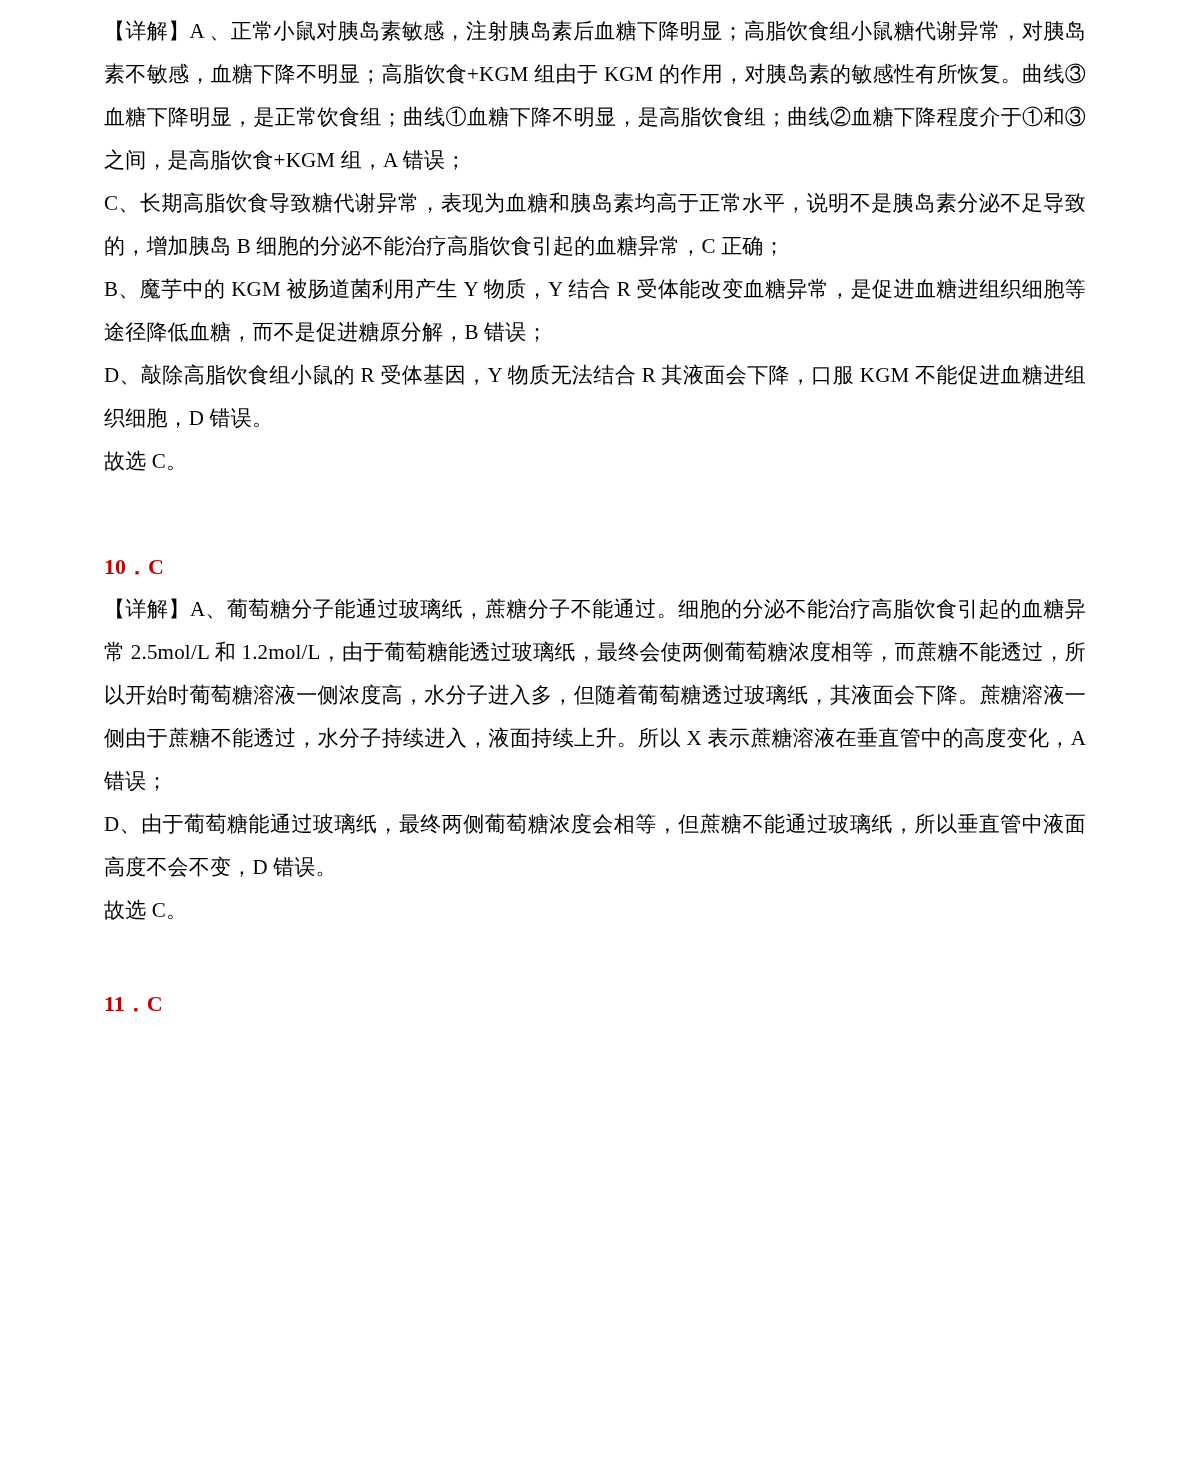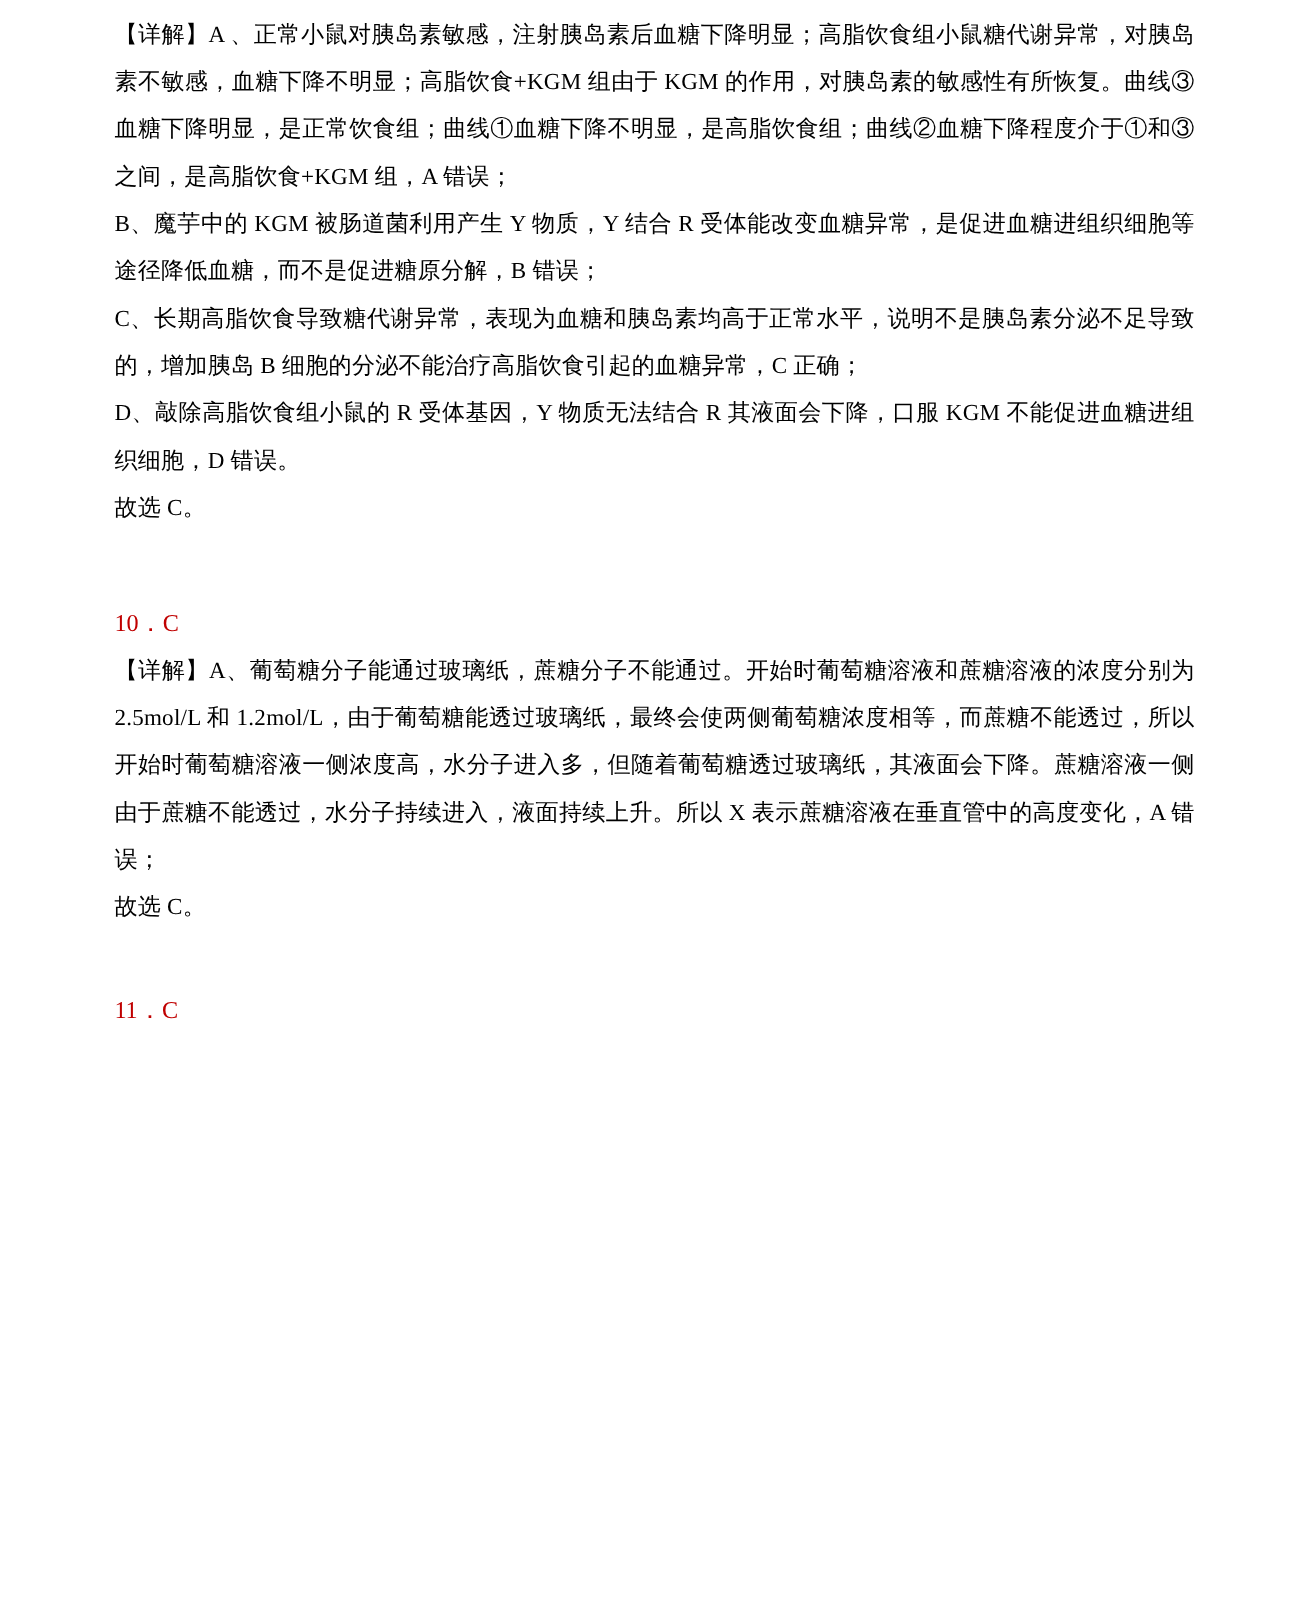--- a/index.html
+++ b/index.html
@@ -28,50 +28,52 @@
     text-justify: inter-ideograph;
     margin: 0;
     letter-spacing: 0.2px;
   }
   .qhead {
     color: #c00000;
     font-size: 22px;
     line-height: 43px;
     margin: 0;
     font-family: "Liberation Serif", "DejaVu Serif", serif;
+    font-weight: bold;
   }
   .spacer-lg {
     height: 62px;
   }
   .spacer-md {
     height: 50px;
   }
   sub {
     font-size: 0.72em;
     vertical-align: -0.22em;
   }
 </style>
 </head>
 <body>
 
 <div class="page">
 
   <p class="para">【详解】A 、正常小鼠对胰岛素敏感，注射胰岛素后血糖下降明显；高脂饮食组小鼠糖代谢异常，对胰岛素不敏感，血糖下降不明显；高脂饮食+KGM 组由于 KGM 的作用，对胰岛素的敏感性有所恢复。曲线③血糖下降明显，是正常饮食组；曲线①血糖下降不明显，是高脂饮食组；曲线②血糖下降程度介于①和③之间，是高脂饮食+KGM 组，A 错误；</p>
+  <p class="para">C、长期高脂饮食导致糖代谢异常，表现为血糖和胰岛素均高于正常水平，说明不是胰岛素分泌不足导致的，增加胰岛 B 细胞的分泌不能治疗高脂饮食引起的血糖异常，C 正确；</p>
   <p class="para">B、魔芋中的 KGM 被肠道菌利用产生 Y 物质，Y 结合 R 受体能改变血糖异常，是促进血糖进组织细胞等途径降低血糖，而不是促进糖原分解，B 错误；</p>
-  <p class="para">C、长期高脂饮食导致糖代谢异常，表现为血糖和胰岛素均高于正常水平，说明不是胰岛素分泌不足导致的，增加胰岛 B 细胞的分泌不能治疗高脂饮食引起的血糖异常，C 正确；</p>
   <p class="para">D、敲除高脂饮食组小鼠的 R 受体基因，Y 物质无法结合 R 其液面会下降，口服 KGM 不能促进血糖进组织细胞，D 错误。</p>
   <p class="para">故选 C。</p>
 
   <div class="spacer-lg"></div>
 
   <p class="qhead">10．C</p>
 
-  <p class="para">【详解】A、葡萄糖分子能通过玻璃纸，蔗糖分子不能通过。开始时葡萄糖溶液和蔗糖溶液的浓度分别为 2.5mol/L 和 1.2mol/L，由于葡萄糖能透过玻璃纸，最终会使两侧葡萄糖浓度相等，而蔗糖不能透过，所以开始时葡萄糖溶液一侧浓度高，水分子进入多，但随着葡萄糖透过玻璃纸，其液面会下降。蔗糖溶液一侧由于蔗糖不能透过，水分子持续进入，液面持续上升。所以 X 表示蔗糖溶液在垂直管中的高度变化，A 错误；</p>
+  <p class="para">【详解】A、葡萄糖分子能通过玻璃纸，蔗糖分子不能通过。细胞的分泌不能治疗高脂饮食引起的血糖异常 2.5mol/L 和 1.2mol/L，由于葡萄糖能透过玻璃纸，最终会使两侧葡萄糖浓度相等，而蔗糖不能透过，所以开始时葡萄糖溶液一侧浓度高，水分子进入多，但随着葡萄糖透过玻璃纸，其液面会下降。蔗糖溶液一侧由于蔗糖不能透过，水分子持续进入，液面持续上升。所以 X 表示蔗糖溶液在垂直管中的高度变化，A 错误；</p>
 
 
+  <p class="para">D、由于葡萄糖能通过玻璃纸，最终两侧葡萄糖浓度会相等，但蔗糖不能通过玻璃纸，所以垂直管中液面高度不会不变，D 错误。</p>
   <p class="para">故选 C。</p>
 
   <div class="spacer-md"></div>
 
   <p class="qhead">11．C</p>
 
 
 </div>
 
 </body></html>

